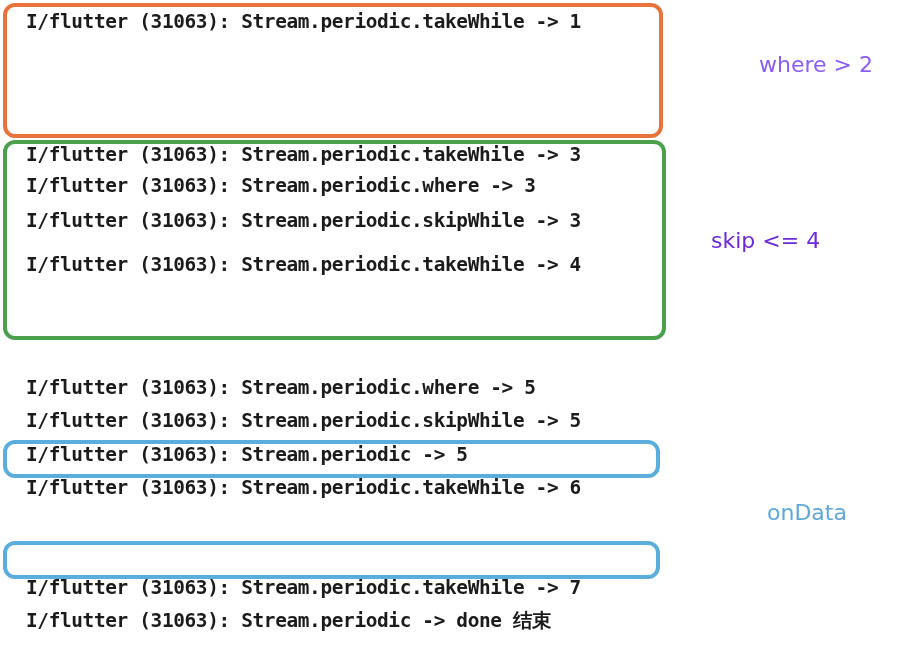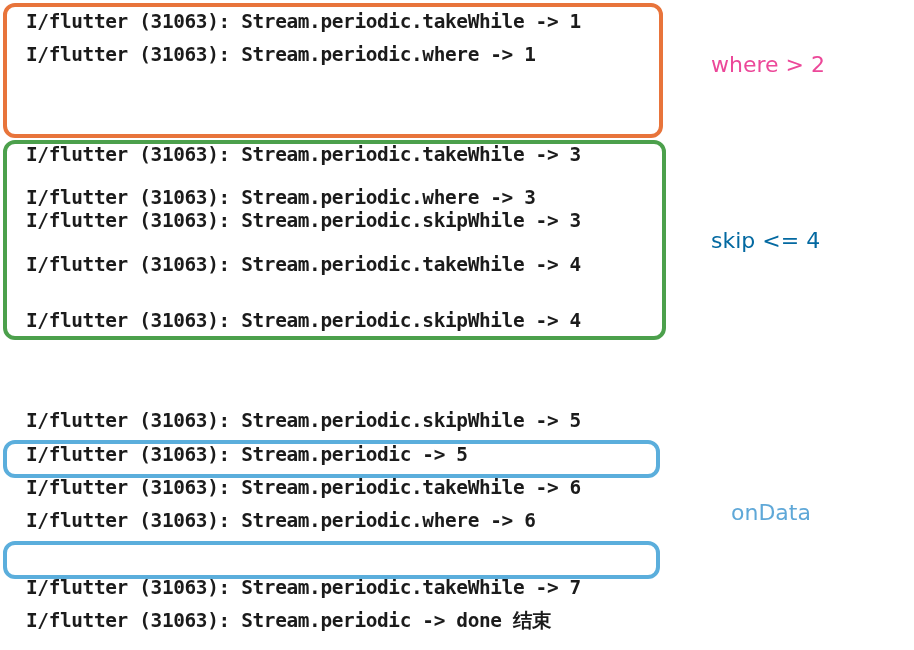--- a/index.html
+++ b/index.html
@@ -65,41 +65,39 @@
   }
 
   
   .anno-label {
     position: absolute;
     font-family: "DejaVu Sans", sans-serif;
     font-size: 22px;
     font-weight: 400;
     white-space: nowrap;
   }
-  .anno-label.orange { color: #ec4899; }
-  .anno-label.green  { color: #0369a1; }
-  .anno-label.blue   { color: #5fa8d8; }
+  .anno-label.orange { color: #8b5cf6; margin-left: 48px; }
+  .anno-label.green  { color: #6d28d9; }
+  .anno-label.blue   { color: #5fa8d8; margin-left: 36px; }
 </style>
 </head>
 <body>
 
 <div id="stage">
 
   <div class="log-console">
     <div class="log-line" style="top:5px">I/flutter (31063): Stream.periodic.takeWhile -&gt; 1</div>
-    <div class="log-line" style="top:38px">I/flutter (31063): Stream.periodic.where -&gt; 1</div>
     <div class="log-line" style="top:138px">I/flutter (31063): Stream.periodic.takeWhile -&gt; 3</div>
-    <div class="log-line" style="top:181px">I/flutter (31063): Stream.periodic.where -&gt; 3</div>
+    <div class="log-line" style="top:169px">I/flutter (31063): Stream.periodic.where -&gt; 3</div>
     <div class="log-line" style="top:204px">I/flutter (31063): Stream.periodic.skipWhile -&gt; 3</div>
     <div class="log-line" style="top:248px">I/flutter (31063): Stream.periodic.takeWhile -&gt; 4</div>
-    <div class="log-line" style="top:304px">I/flutter (31063): Stream.periodic.skipWhile -&gt; 4</div>
+    <div class="log-line" style="top:371px">I/flutter (31063): Stream.periodic.where -&gt; 5</div>
     <div class="log-line" style="top:404px">I/flutter (31063): Stream.periodic.skipWhile -&gt; 5</div>
     <div class="log-line" style="top:438px">I/flutter (31063): Stream.periodic -&gt; 5</div>
     <div class="log-line" style="top:471px">I/flutter (31063): Stream.periodic.takeWhile -&gt; 6</div>
-    <div class="log-line" style="top:504px">I/flutter (31063): Stream.periodic.where -&gt; 6</div>
     <div class="log-line" style="top:571px">I/flutter (31063): Stream.periodic.takeWhile -&gt; 7</div>
     <div class="log-line" style="top:604px">I/flutter (31063): Stream.periodic -&gt; done 结束</div>
   </div>
 
   <div class="anno-box orange" style="left:3px; top:3px; width:660px; height:135px;"></div>
 
   <div class="anno-box green" style="left:3px; top:140px; width:663px; height:200px;"></div>
 
   <div class="anno-box blue" style="left:3px; top:440px; width:657px; height:38px;"></div>
 

